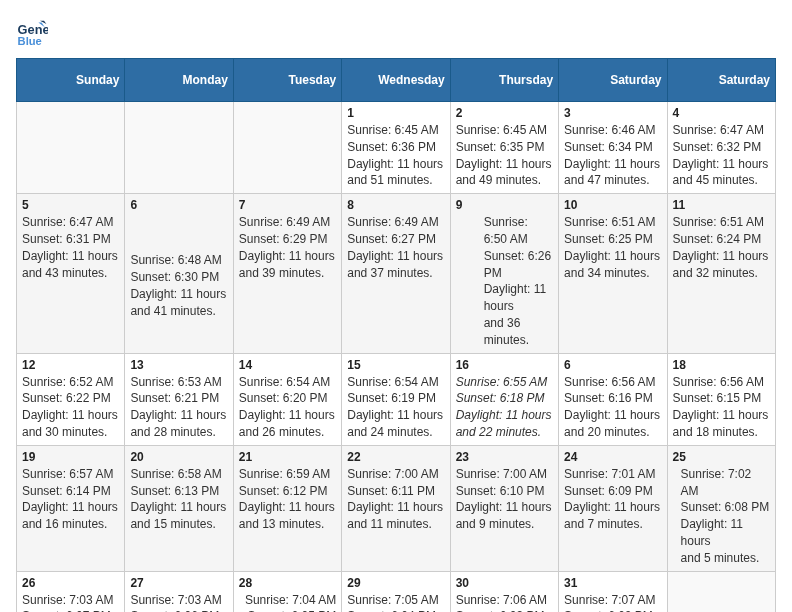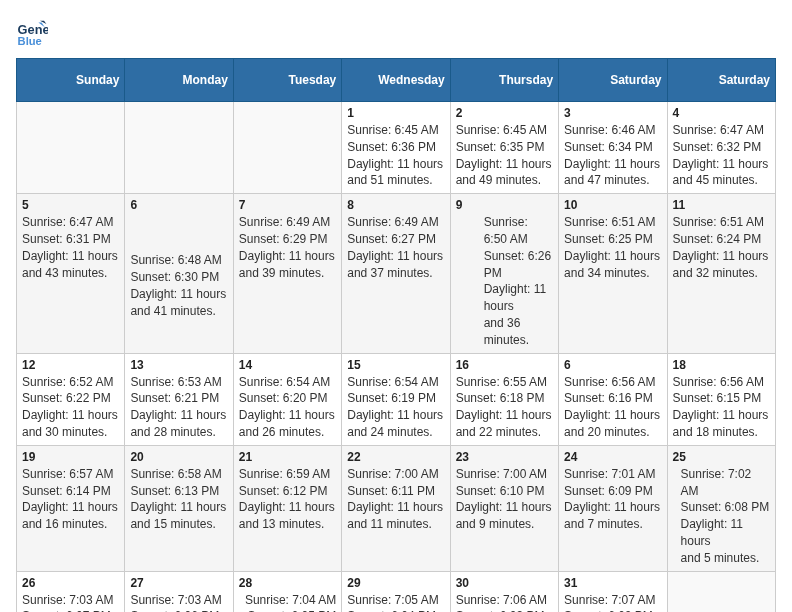--- a/index.html
+++ b/index.html
@@ -225,21 +225,21 @@
           </td>
           <td>
             <span class="day-number">15</span>
             <div class="day-info" style="white-space: pre-line;">Sunrise: 6:54 AM
 Sunset: 6:19 PM
 Daylight: 11 hours
 and 24 minutes.</div>
           </td>
           <td>
             <span class="day-number">16</span>
-            <div class="day-info" style="white-space: pre-line;">Sunrise: 6:55 AM
+            <div class="day-info" style="white-space: pre-line; font-style: italic;">Sunrise: 6:55 AM
 Sunset: 6:18 PM
 Daylight: 11 hours
 and 22 minutes.</div>
           </td>
           <td>
             <span class="day-number">6</span>
             <div class="day-info" style="white-space: pre-line;">Sunrise: 6:56 AM
 Sunset: 6:16 PM
 Daylight: 11 hours
 and 20 minutes.</div>

